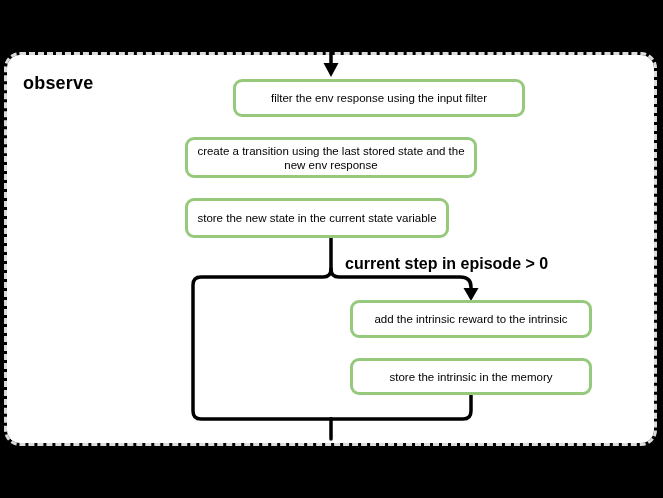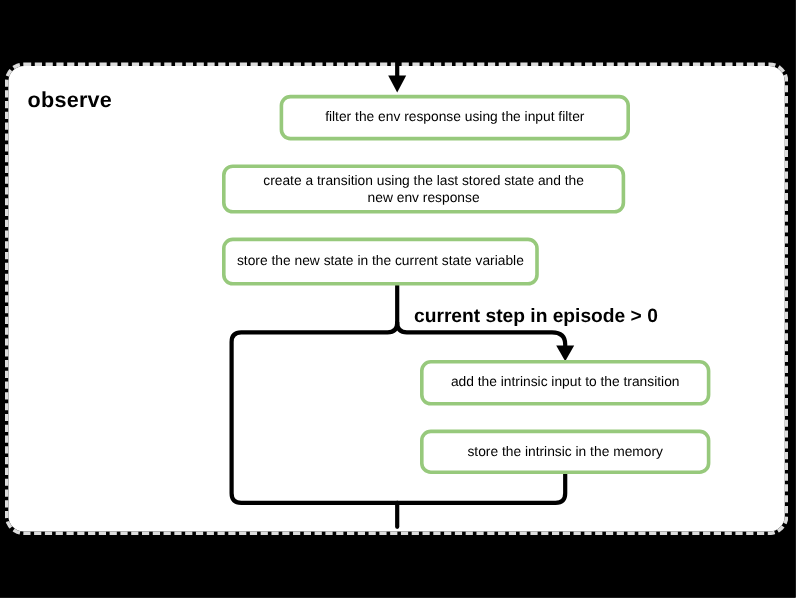--- a/index.html
+++ b/index.html
@@ -102,24 +102,24 @@
     <path d="M331 269 Q331 277 339 277 L460 277 Q471 277 471 287 L471 289"></path>
     <polygon points="463.5,288 478.5,288 471,301"></polygon>
 
     <path d="M471 395 L471 411 Q471 419 463 419 L331 419"></path>
 
     <path d="M331 419 L331 439"></path>
   </svg>
 
   <div class="node" style="left:185px; top:79px;  width:292px; height:38px;margin-left:48px;">filter the env response using the input filter</div>
 
-  <div class="node" style="left:185px; top:137px; width:336px; height:41px;">create a transition using the last stored state and the
+  <div class="node" style="left:185px; top:137px; width:292px; height:41px;">create a transition using the last stored state and the
 new env response</div>
 
   <div class="node" style="left:185px; top:198px; width:264px; height:40px;">store the new state in the current state variable</div>
 
   <div class="cond-label">current step in episode &gt; 0</div>
 
-  <div class="node" style="left:350px; top:300px; width:242px; height:38px;">add the intrinsic input to the transition</div>
+  <div class="node" style="left:350px; top:300px; width:242px; height:38px;">add the intrinsic reward to the intrinsic</div>
 
   <div class="node" style="left:350px; top:358px; width:242px; height:37px;">store the intrinsic in the memory</div>
 
 </div>
 
 </body></html>

